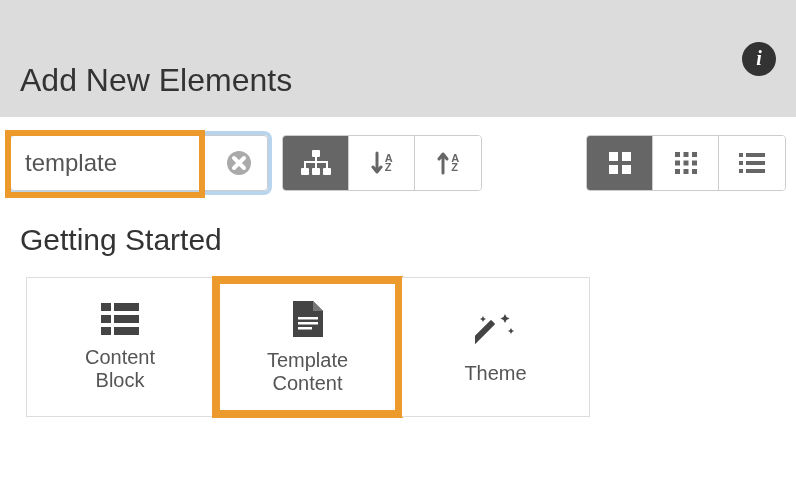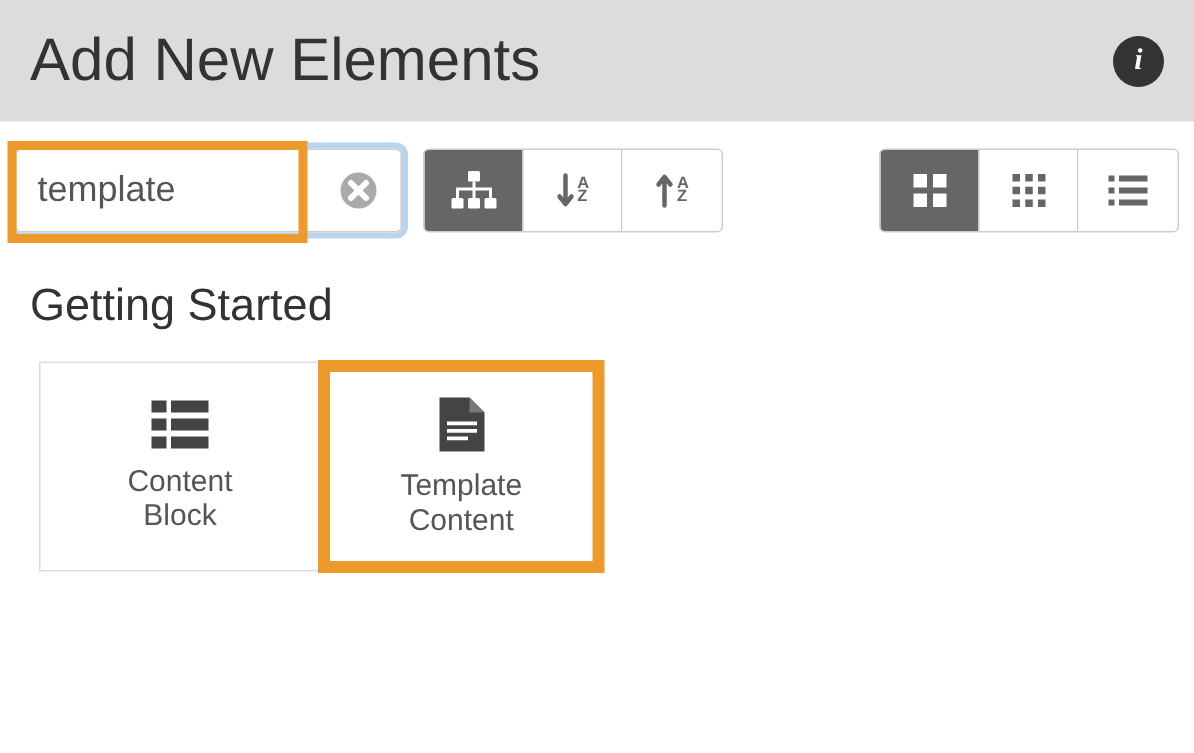--- a/index.html
+++ b/index.html
@@ -12,23 +12,24 @@
     color: #333;
   }
   .header {
     background: #dcdcdc;
     padding: 18px 20px;
     display: flex;
     align-items: center;
     justify-content: space-between;
   }
   .header-title {
-    font-size: 40px;
+    font-size: 32px;
     font-weight: 300;
     color: #333;
+    margin-top: 44px;
   }
   .info-circle {
     width: 34px;
     height: 34px;
     border-radius: 50%;
     background: #333;
     color: #fff;
     font-family: Georgia, serif;
     font-style: italic;
     font-weight: bold;
@@ -265,14 +266,23 @@
       <path d="M2 2 H22 L32 12 V38 H2 Z" fill="#444"></path>
       <path d="M22 2 V12 H32 Z" fill="#777"></path>
       <rect x="7" y="18" width="20" height="2.5" fill="#fff"></rect>
       <rect x="7" y="23" width="20" height="2.5" fill="#fff"></rect>
       <rect x="7" y="28" width="14" height="2.5" fill="#fff"></rect>
     </svg>
     <div class="card-label" style="white-space:pre">Template
 Content</div>
   </div>
 
+  <div class="card">
+    <svg width="42" height="42" viewBox="0 0 42 42">
+      <rect x="13" y="11" width="6" height="34" rx="1" transform="rotate(45 16 14)" fill="#444"></rect>
+      <path d="M30 4 l1.5 3 3 1.5 -3 1.5 -1.5 3 -1.5 -3 -3 -1.5 3 -1.5 Z" fill="#444"></path>
+      <path d="M36 18 l1 2 2 1 -2 1 -1 2 -1 -2 -2 -1 2 -1 Z" fill="#444"></path>
+      <path d="M8 6 l1 2 2 1 -2 1 -1 2 -1 -2 -2 -1 2 -1 Z" fill="#444"></path>
+    </svg>
+    <div class="card-label" style="white-space:pre">Theme</div>
+  </div>
 
 </div>
 
 </body></html>

